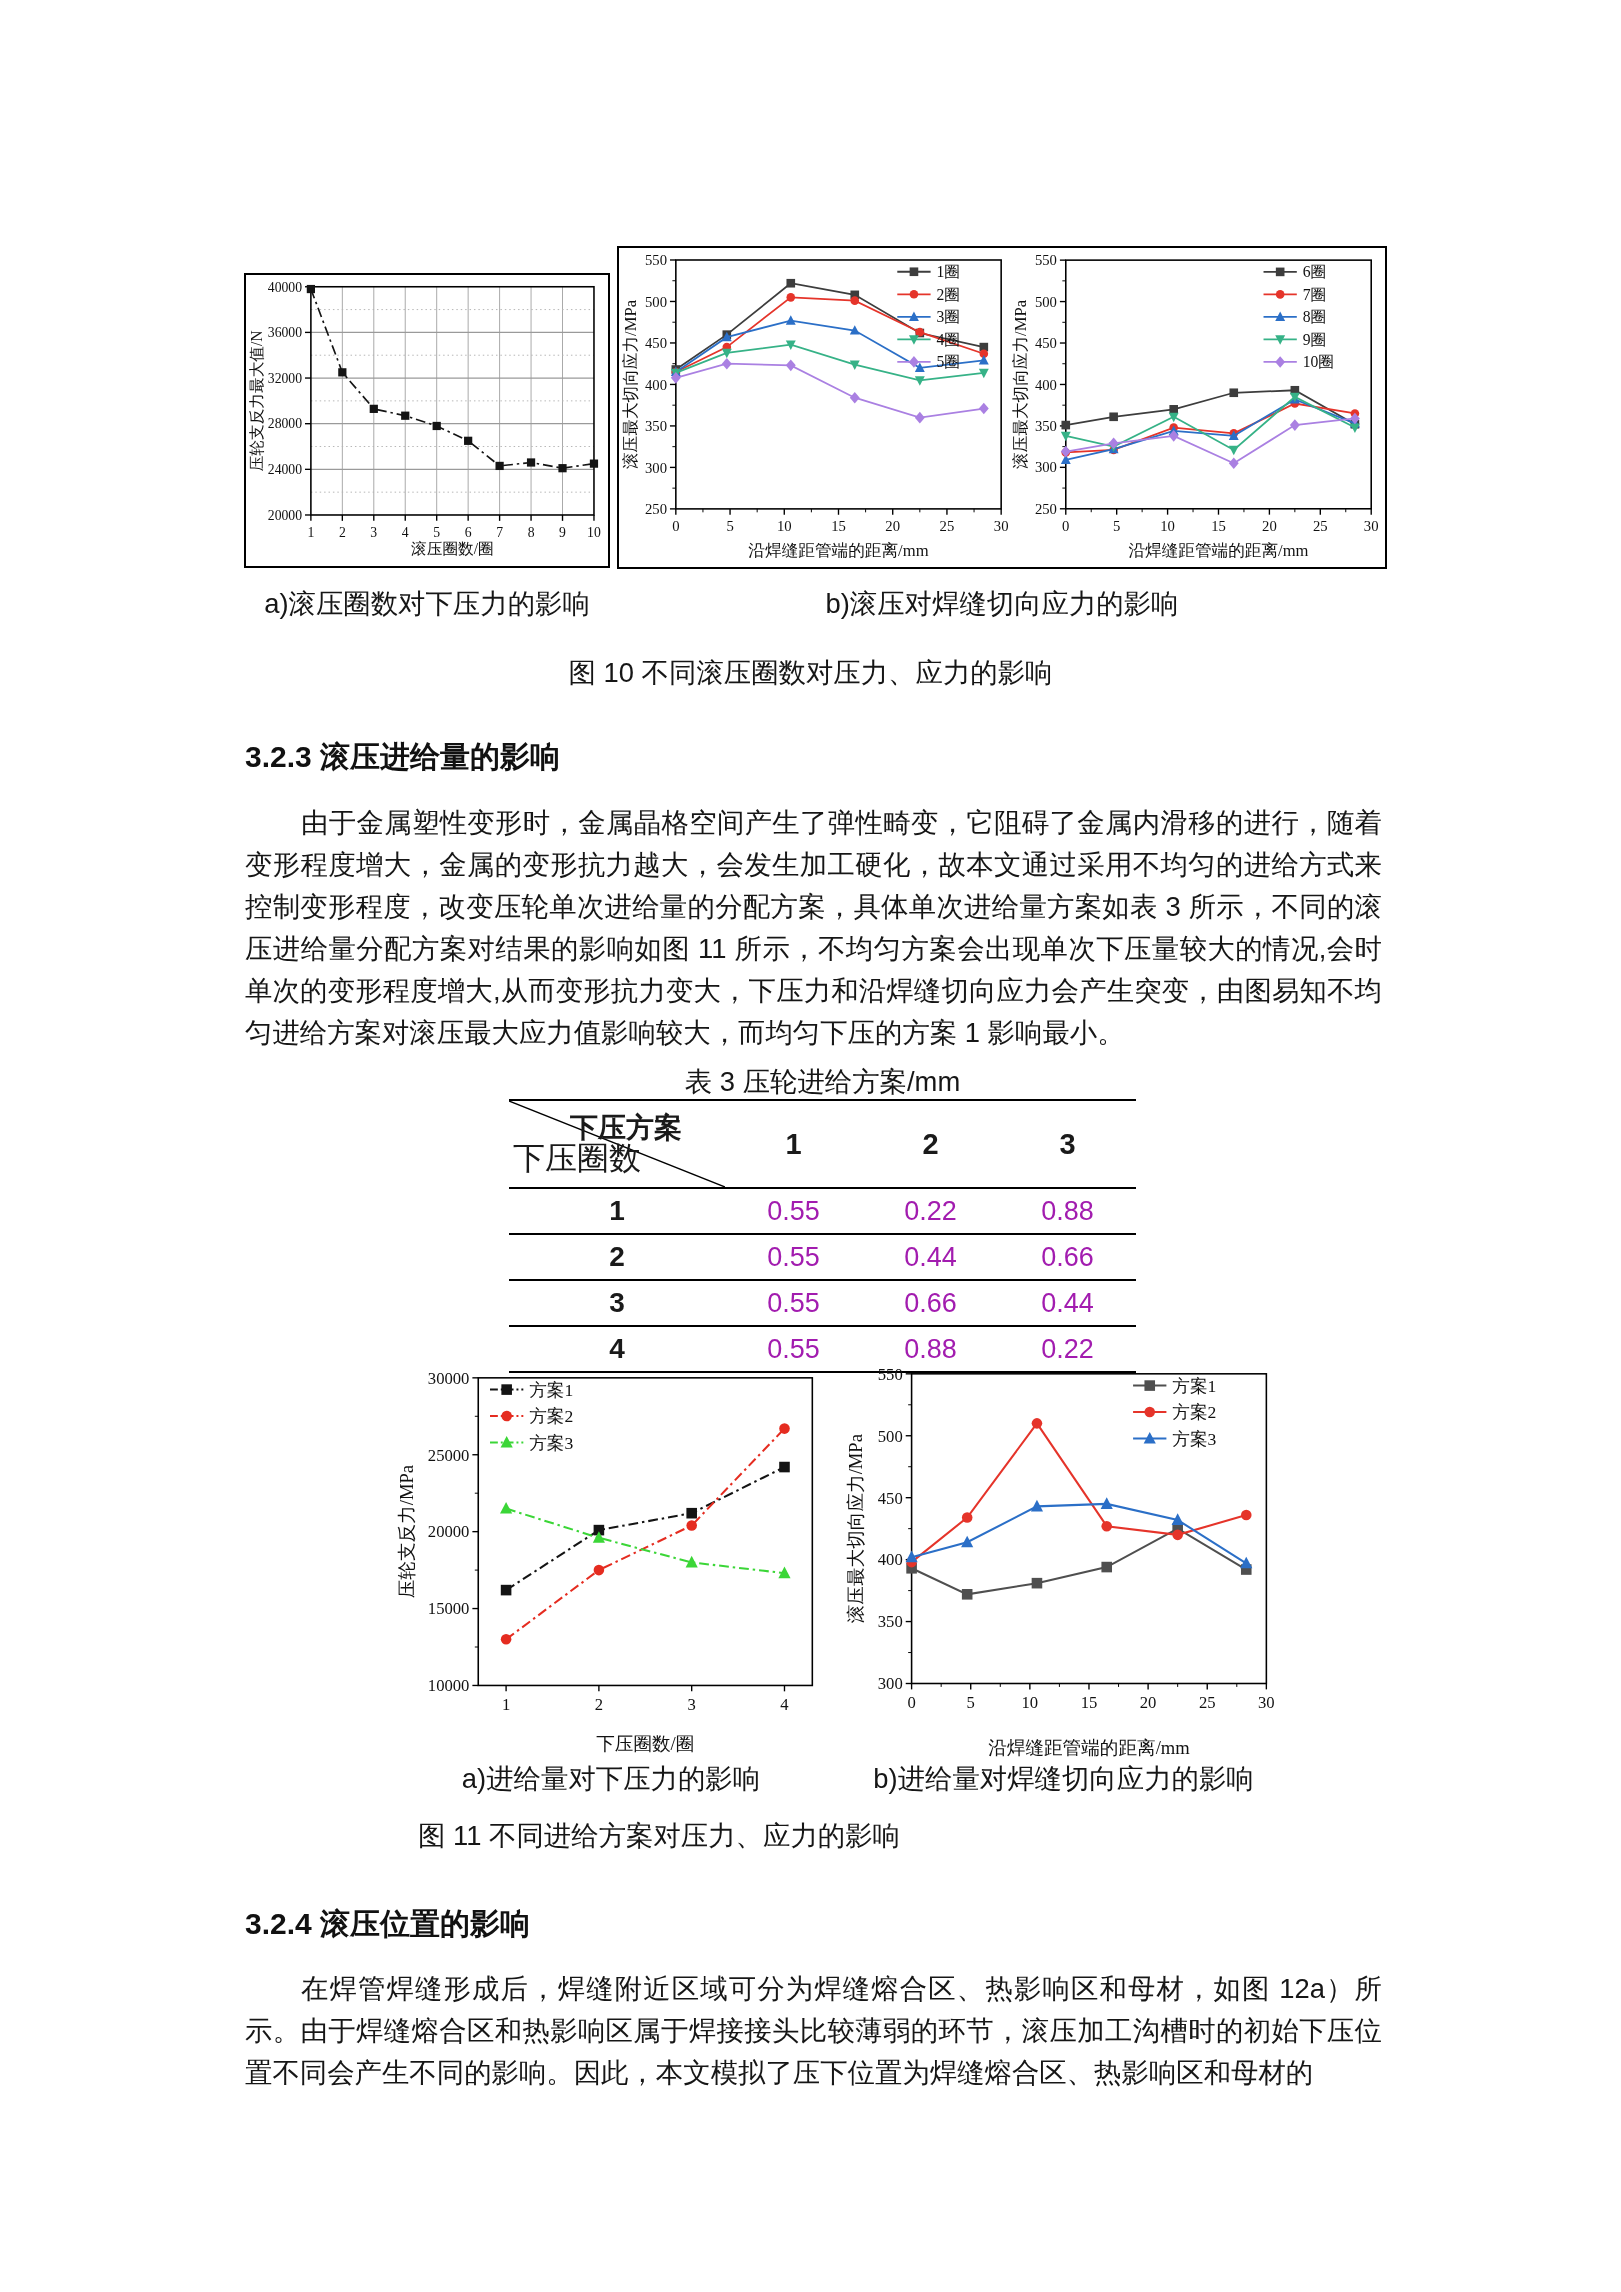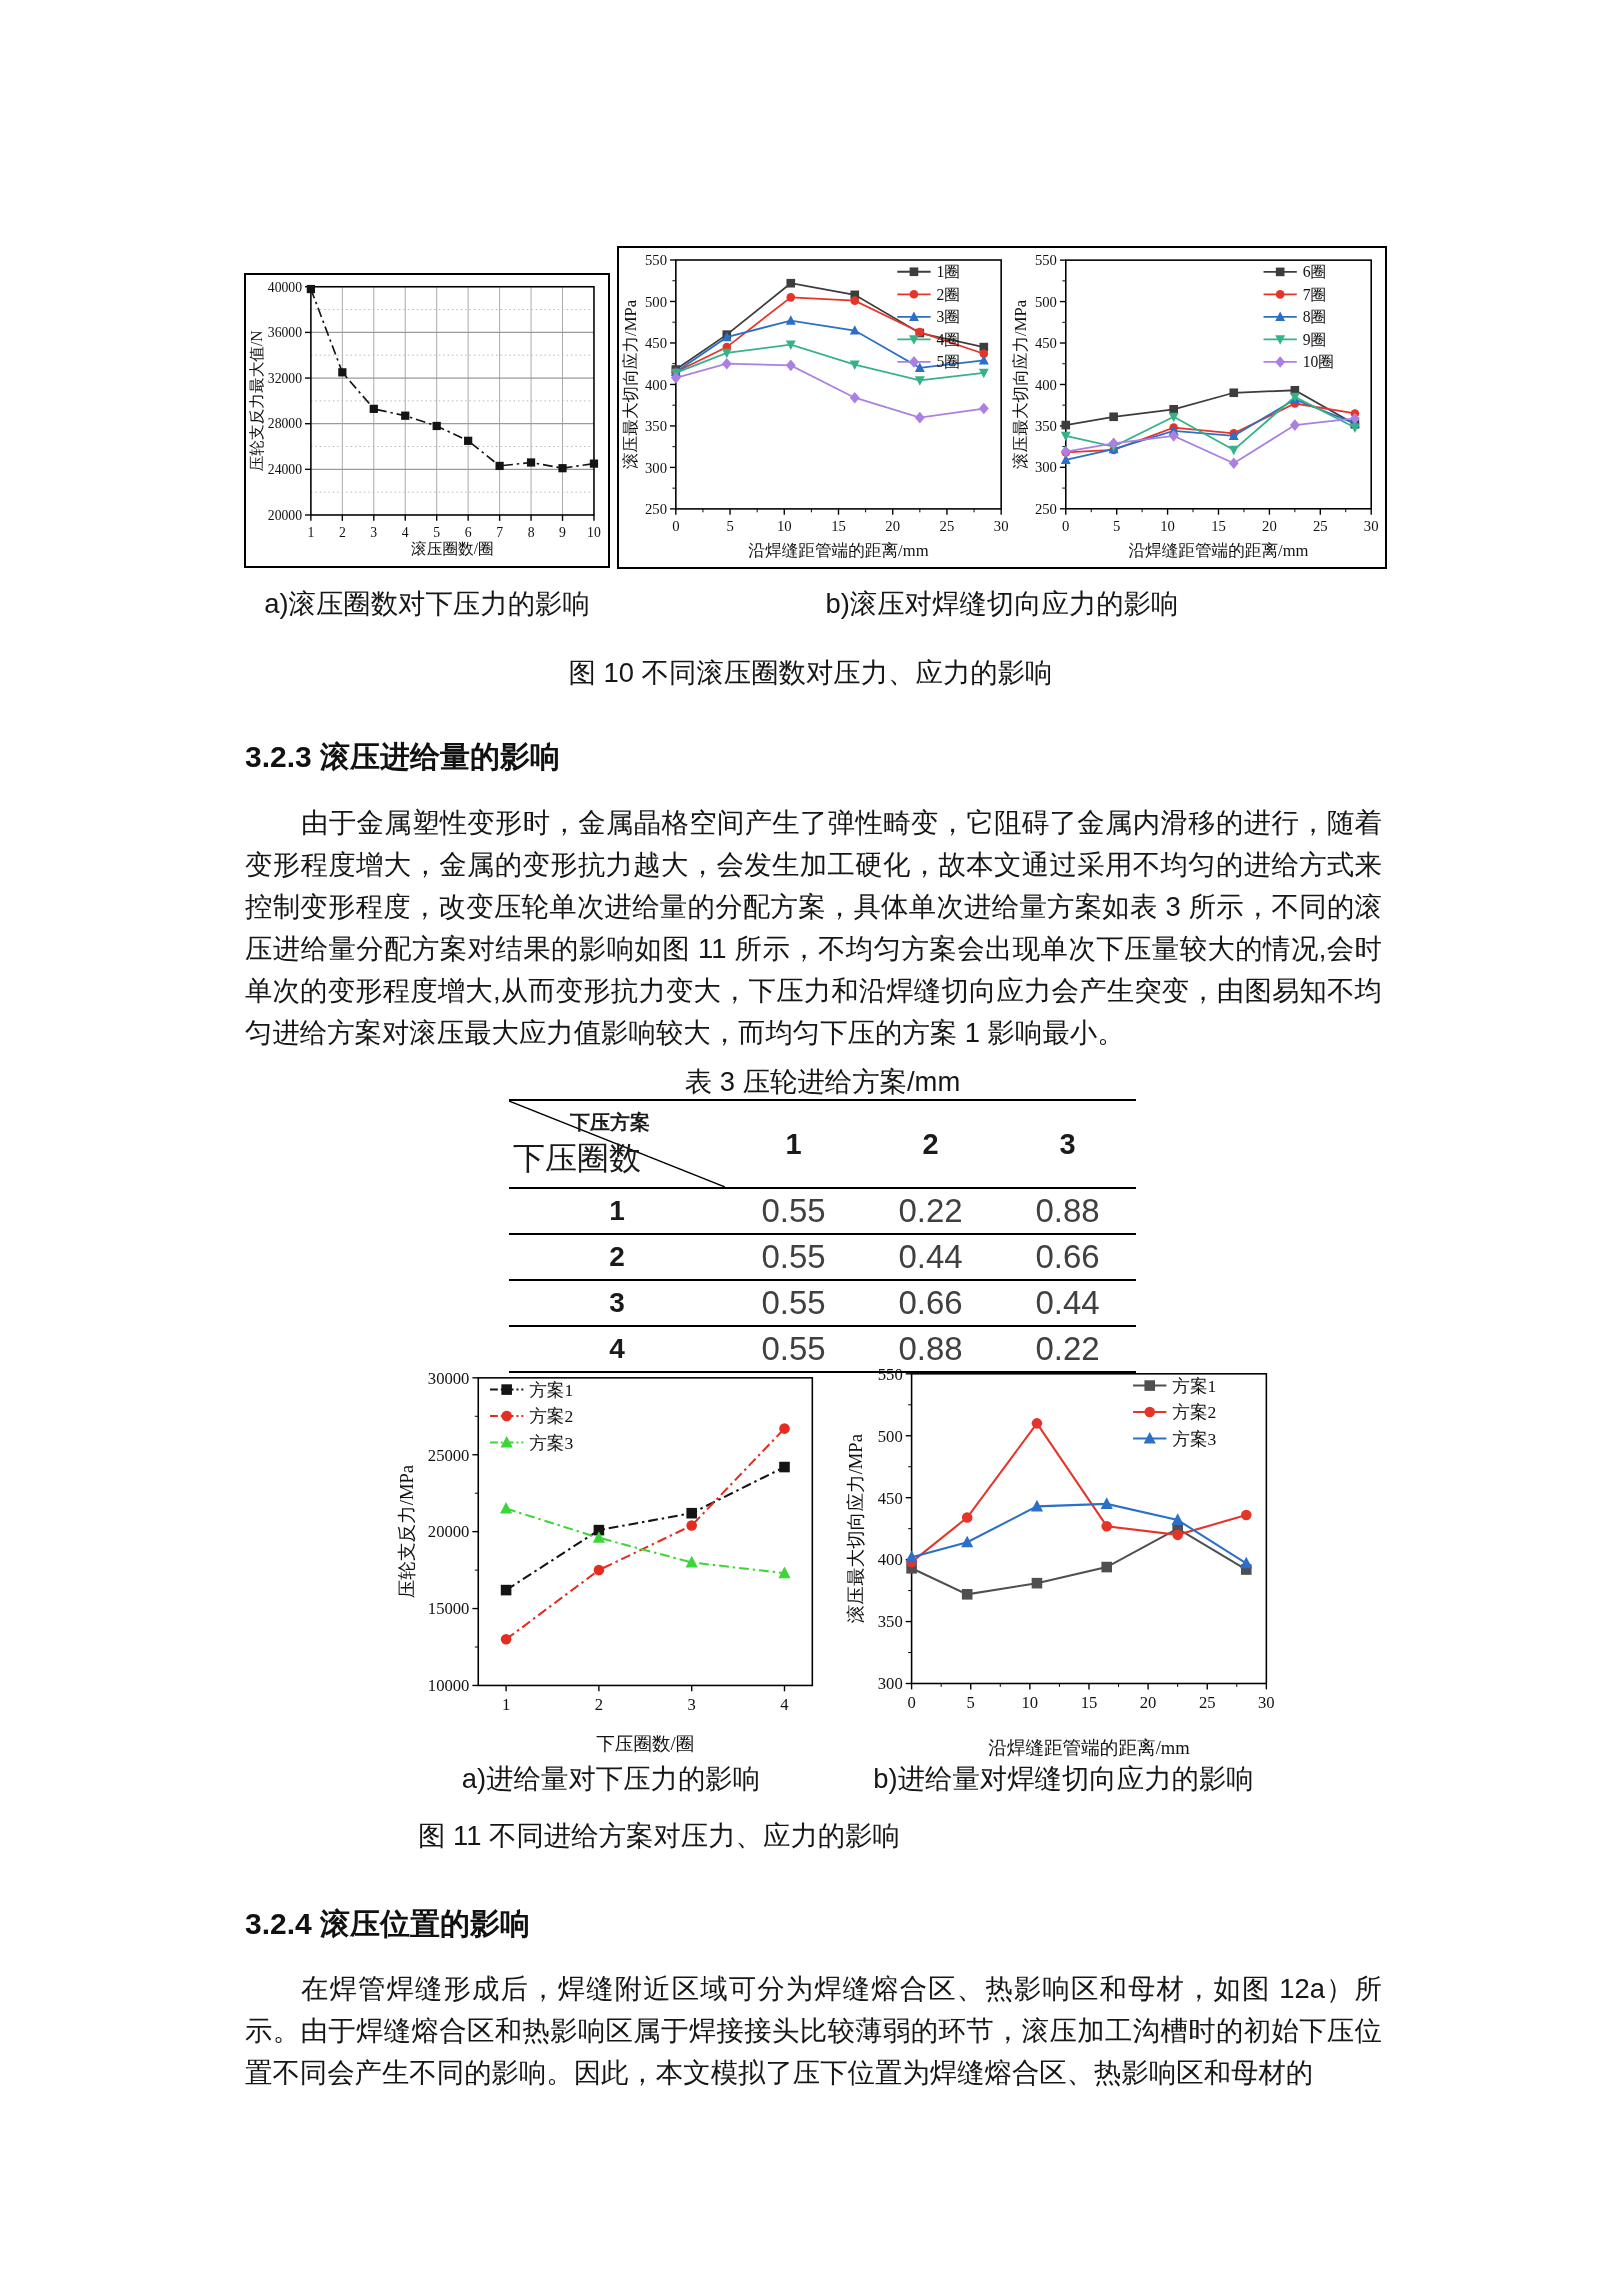--- a/index.html
+++ b/index.html
@@ -16,24 +16,24 @@
   .fig-inner{display:flex;align-items:flex-start;justify-content:flex-start;}
   svg text{font-family:"Liberation Serif","DejaVu Serif",serif;}
   
   #tbl3{border-collapse:collapse;width:627px;table-layout:fixed;}
   #tbl3 tr.hdr{border-top:2.9px solid #000;border-bottom:2px solid #000;}
   #tbl3 tr.dr{border-bottom:2px solid #000;}
   #tbl3 tr.dr:last-child{border-bottom:2.9px solid #000;}
   #tbl3 th,#tbl3 td{padding:0;margin:0;}
   #tbl3 .hdr th{height:86px;vertical-align:middle;text-align:center;font-size:29px;font-weight:bold;}
   #tbl3 .dr th{height:44px;text-align:center;font-size:28px;font-weight:bold;}
-  #tbl3 .dr td{height:44px;text-align:center;font-size:33px;font-weight:normal;color:#404040;}
+  #tbl3 .dr td{height:44px;text-align:center;font-size:27px;font-weight:normal;color:#a21caf;}
   .diag-cell{position:relative;}
   .diag-cell svg{position:absolute;left:0;top:0;width:100%;height:100%;}
-  .diag-top{position:absolute;top:7.8px;left:61px;font-size:20px;font-weight:bold;white-space:nowrap;}
+  .diag-top{position:absolute;top:7.8px;left:61px;font-size:28px;font-weight:bold;white-space:nowrap;}
   .diag-bottom{position:absolute;bottom:5.9px;left:3.9px;font-size:32px;font-weight:normal;white-space:nowrap;}
 </style>
 </head>
 <body>
 
 <div id="page">
 
 
   <div class="abs fig-box" style="left:244px;top:273px;width:366px;height:295px;">
     <svg width="358" height="287" viewBox="0 0 365 293">

